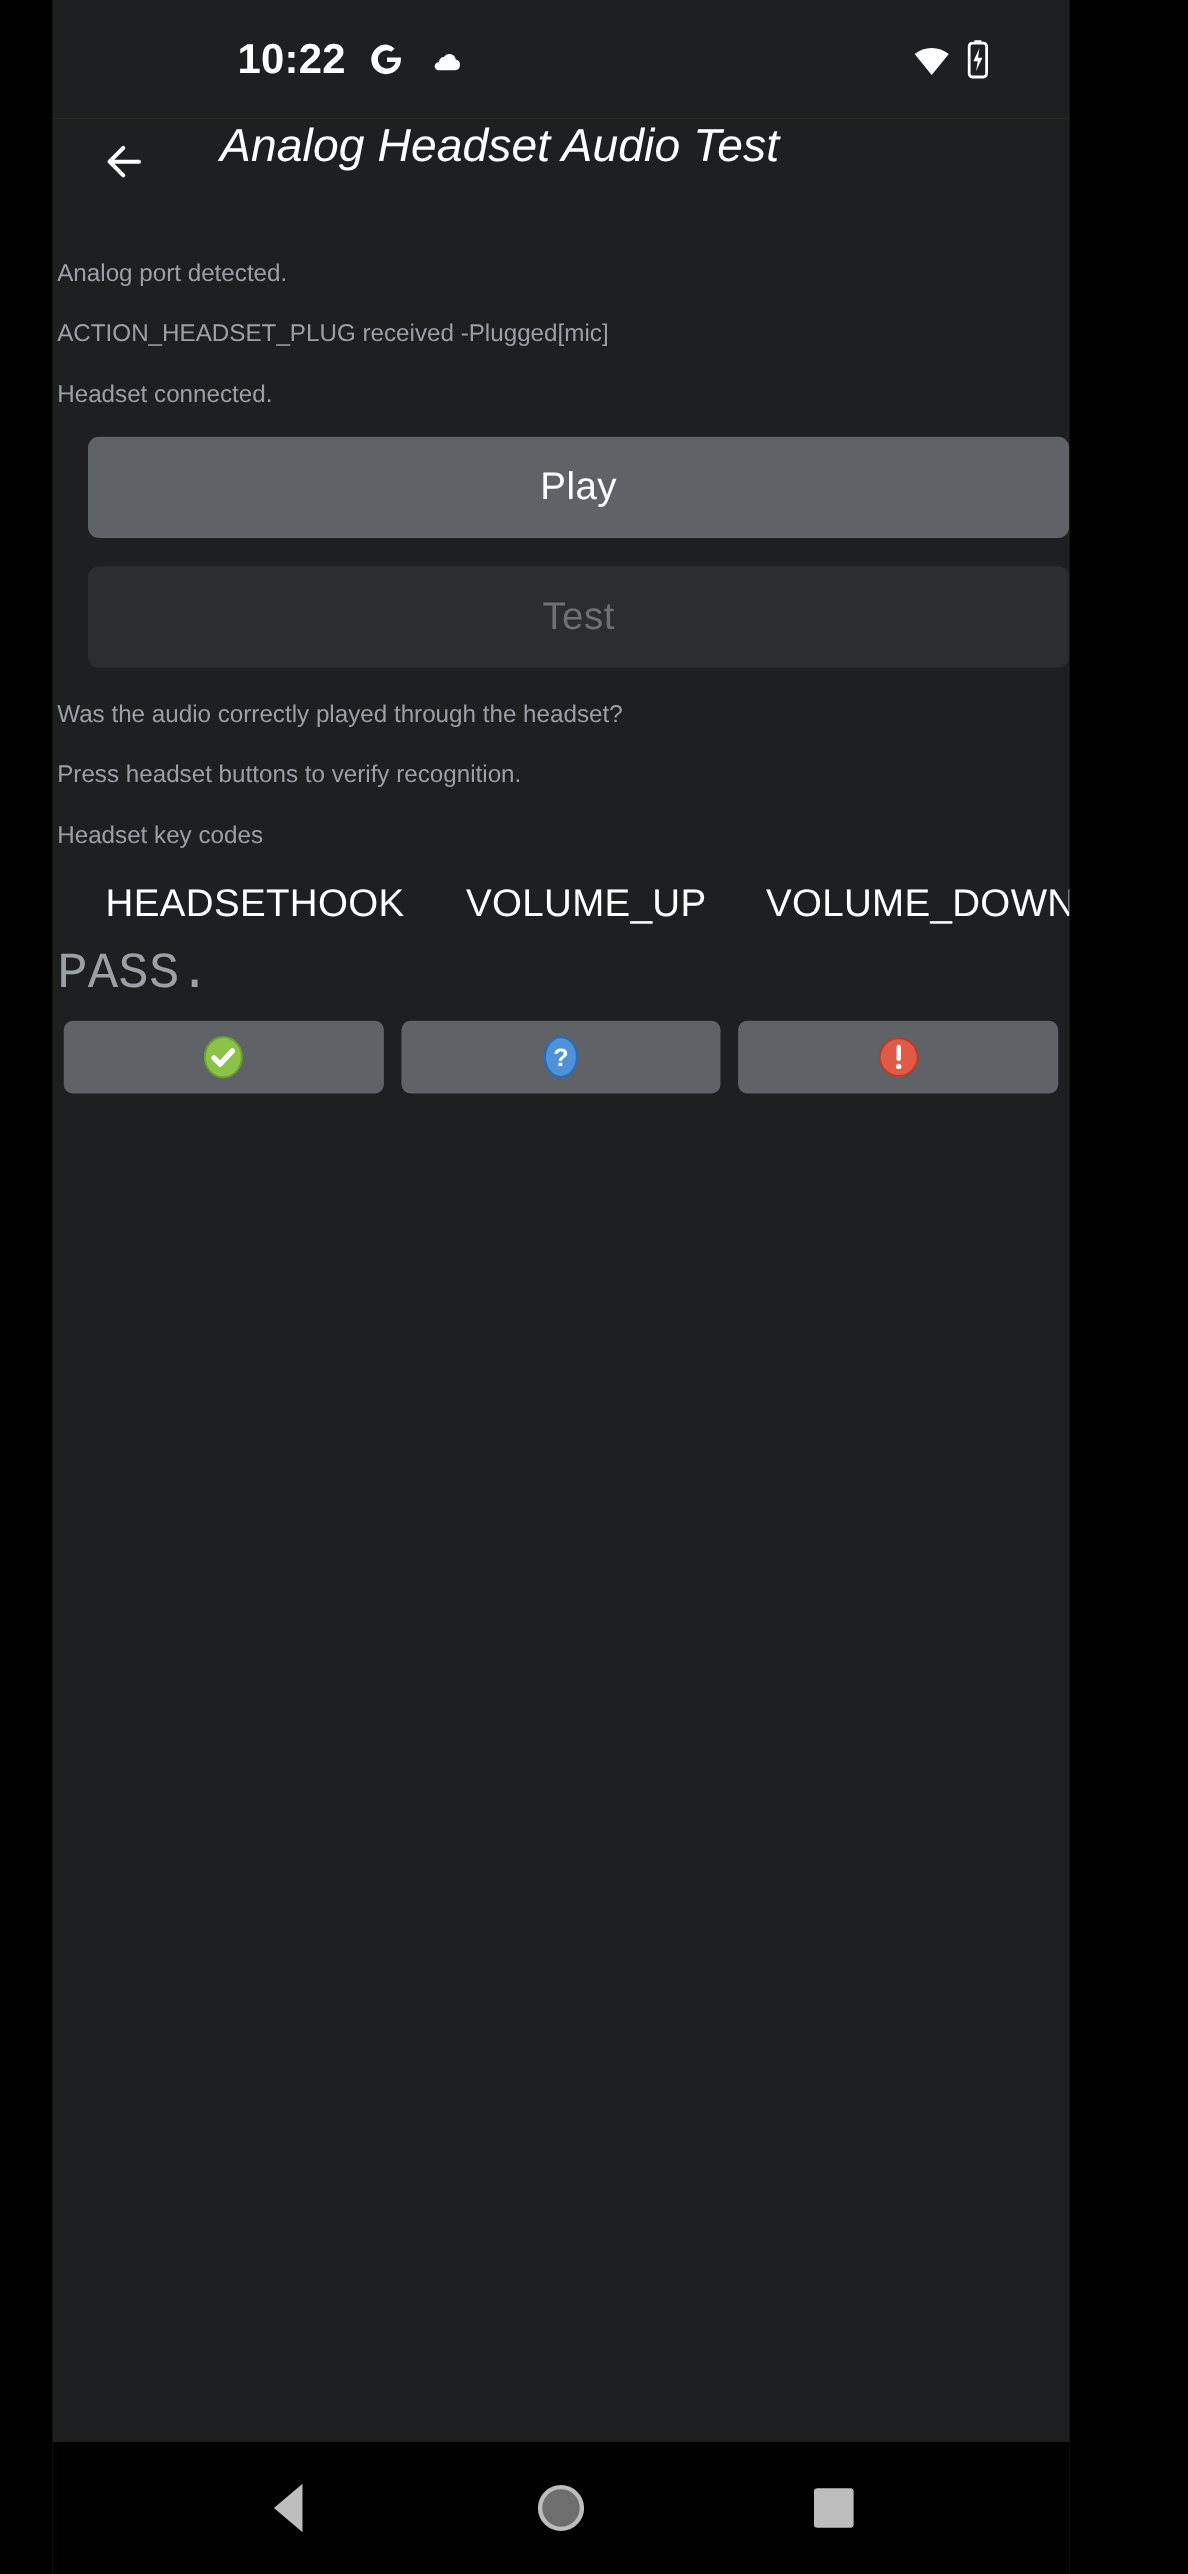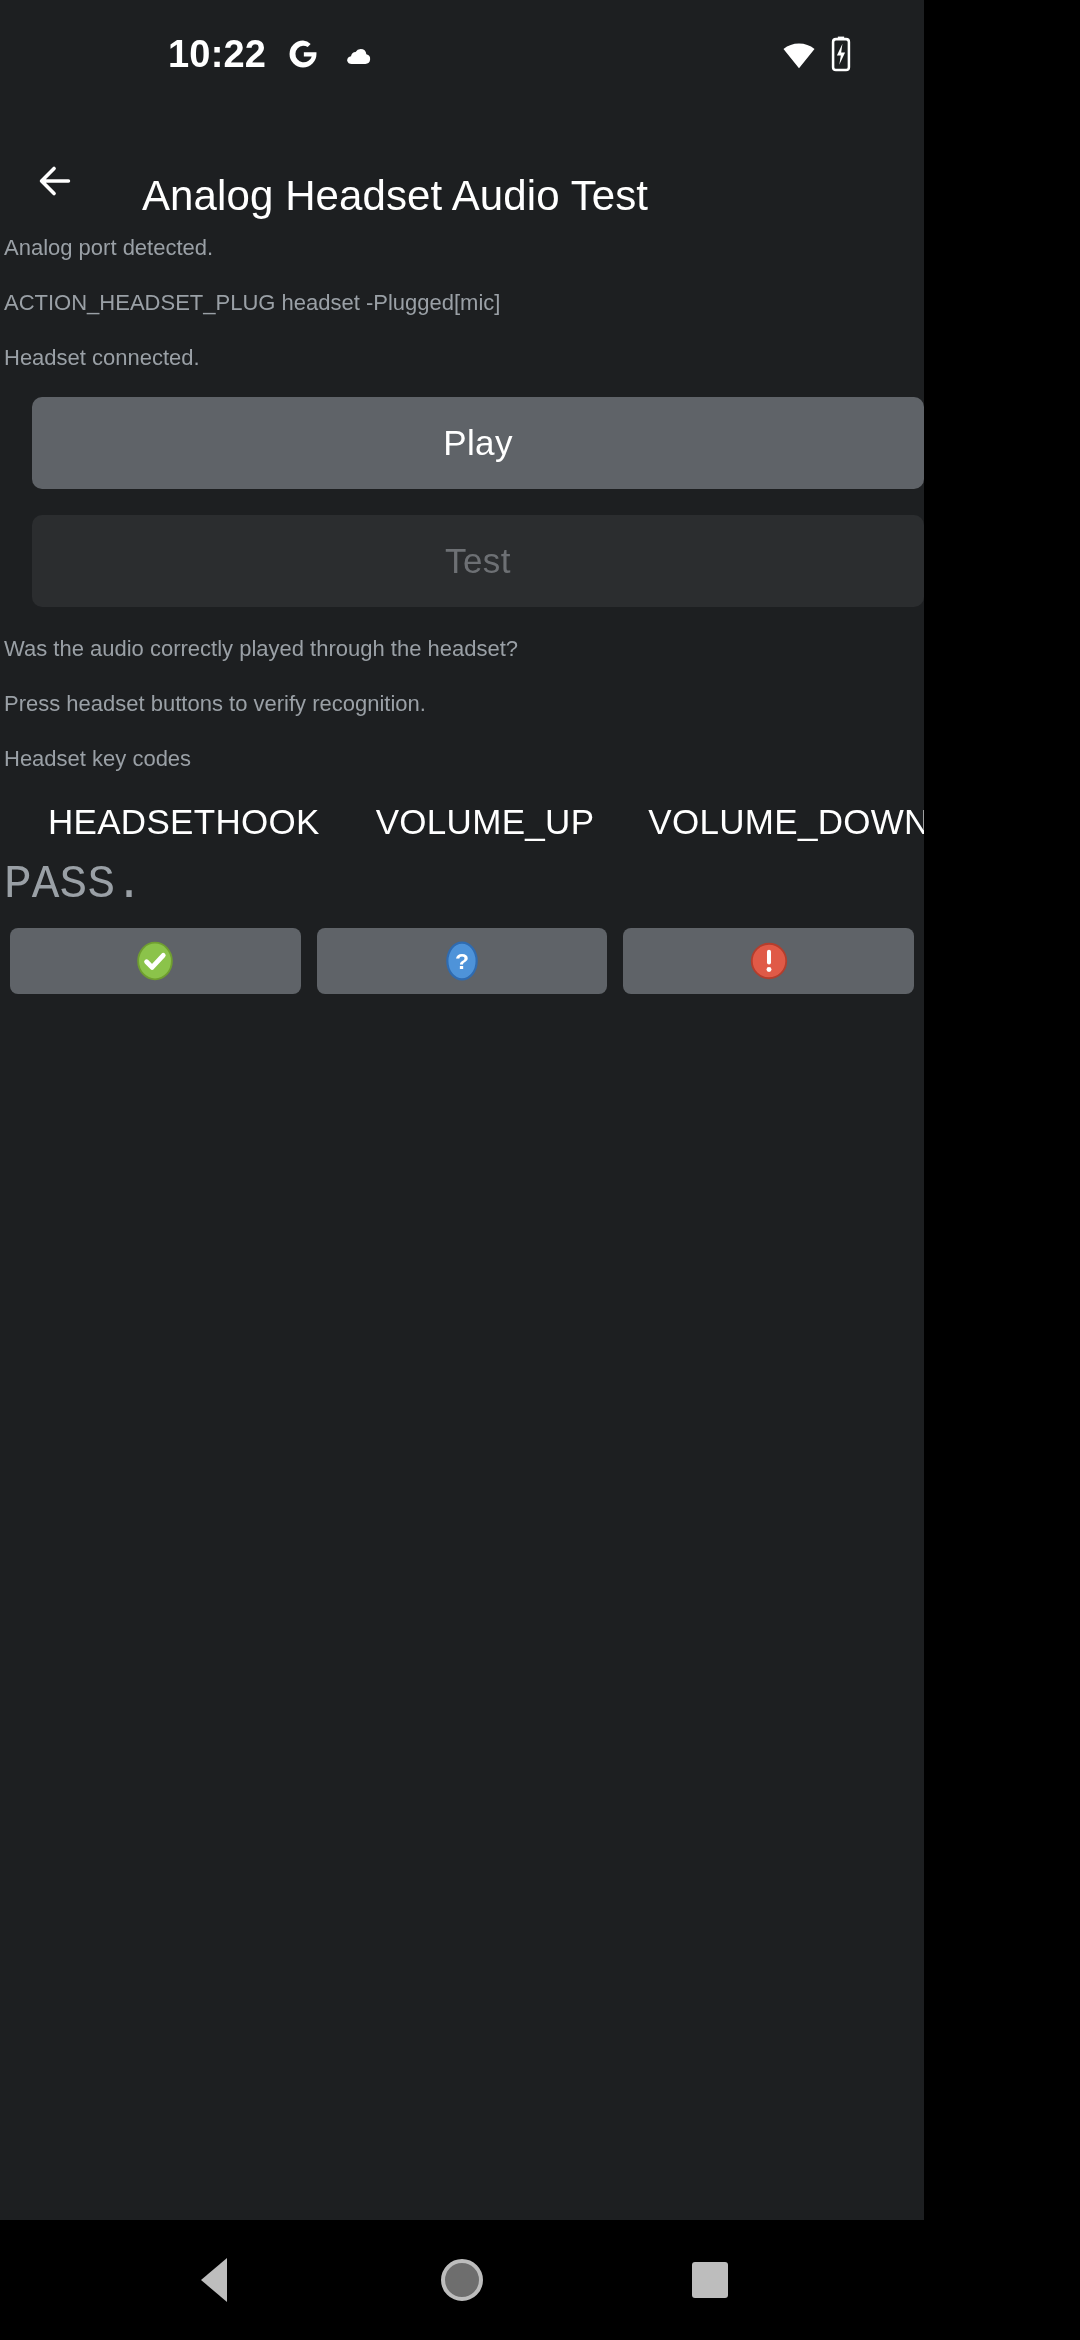--- a/index.html
+++ b/index.html
@@ -12,20 +12,21 @@
     overflow: hidden;
   }
 
   #screen {
     position: relative;
     width: 924px;
     height: 2340px;
     background: #4d7c0f;
     display: flex;
     flex-direction: column;
+    margin-left: 48px;
   }
 
   
   .status-bar {
     height: 108px;
     flex: 0 0 108px;
     background: #1d1f21;
     display: flex;
     align-items: center;
     padding: 0 42px 0 0;
@@ -51,23 +52,24 @@
     gap: 10px;
     padding-right: 28px;
   }
   .ic { display: inline-flex; align-items: center; justify-content: center; }
 
   
   .app-bar {
     height: 112px;
     flex: 0 0 112px;
     display: flex;
-    align-items: flex-end;
+    align-items: flex-start;
     background: #1d1f21;
-    padding-left: 16px;
+    padding-left: 26px;
+    font-style: italic;
   }
   .back-btn {
     width: 78px;
     height: 78px;
     display: flex;
     align-items: center;
     justify-content: center;
     border-radius: 50%;
     cursor: pointer;
   }
@@ -248,21 +250,21 @@
           <path fill="none" stroke="#ffffff" stroke-width="1.9" stroke-linecap="round" stroke-linejoin="round" d="M19 12H5m0 0 6.5-6.5M5 12l6.5 6.5"></path>
         </svg>
       </span>
     </div>
     <div class="app-title">Analog Headset Audio Test</div>
   </div>
 
   <div class="content">
 
     <div class="line">Analog port detected.</div>
-    <div class="line">ACTION_HEADSET_PLUG headset -Plugged[mic]</div>
+    <div class="line">ACTION_HEADSET_PLUG received -Plugged[mic]</div>
     <div class="line">Headset connected.</div>
 
     <div class="btn-row">
       <button class="mbtn enabled">Play</button>
       <button class="mbtn disabled">Test</button>
     </div>
 
     <div class="line">Was the audio correctly played through the headset?</div>
 
 

